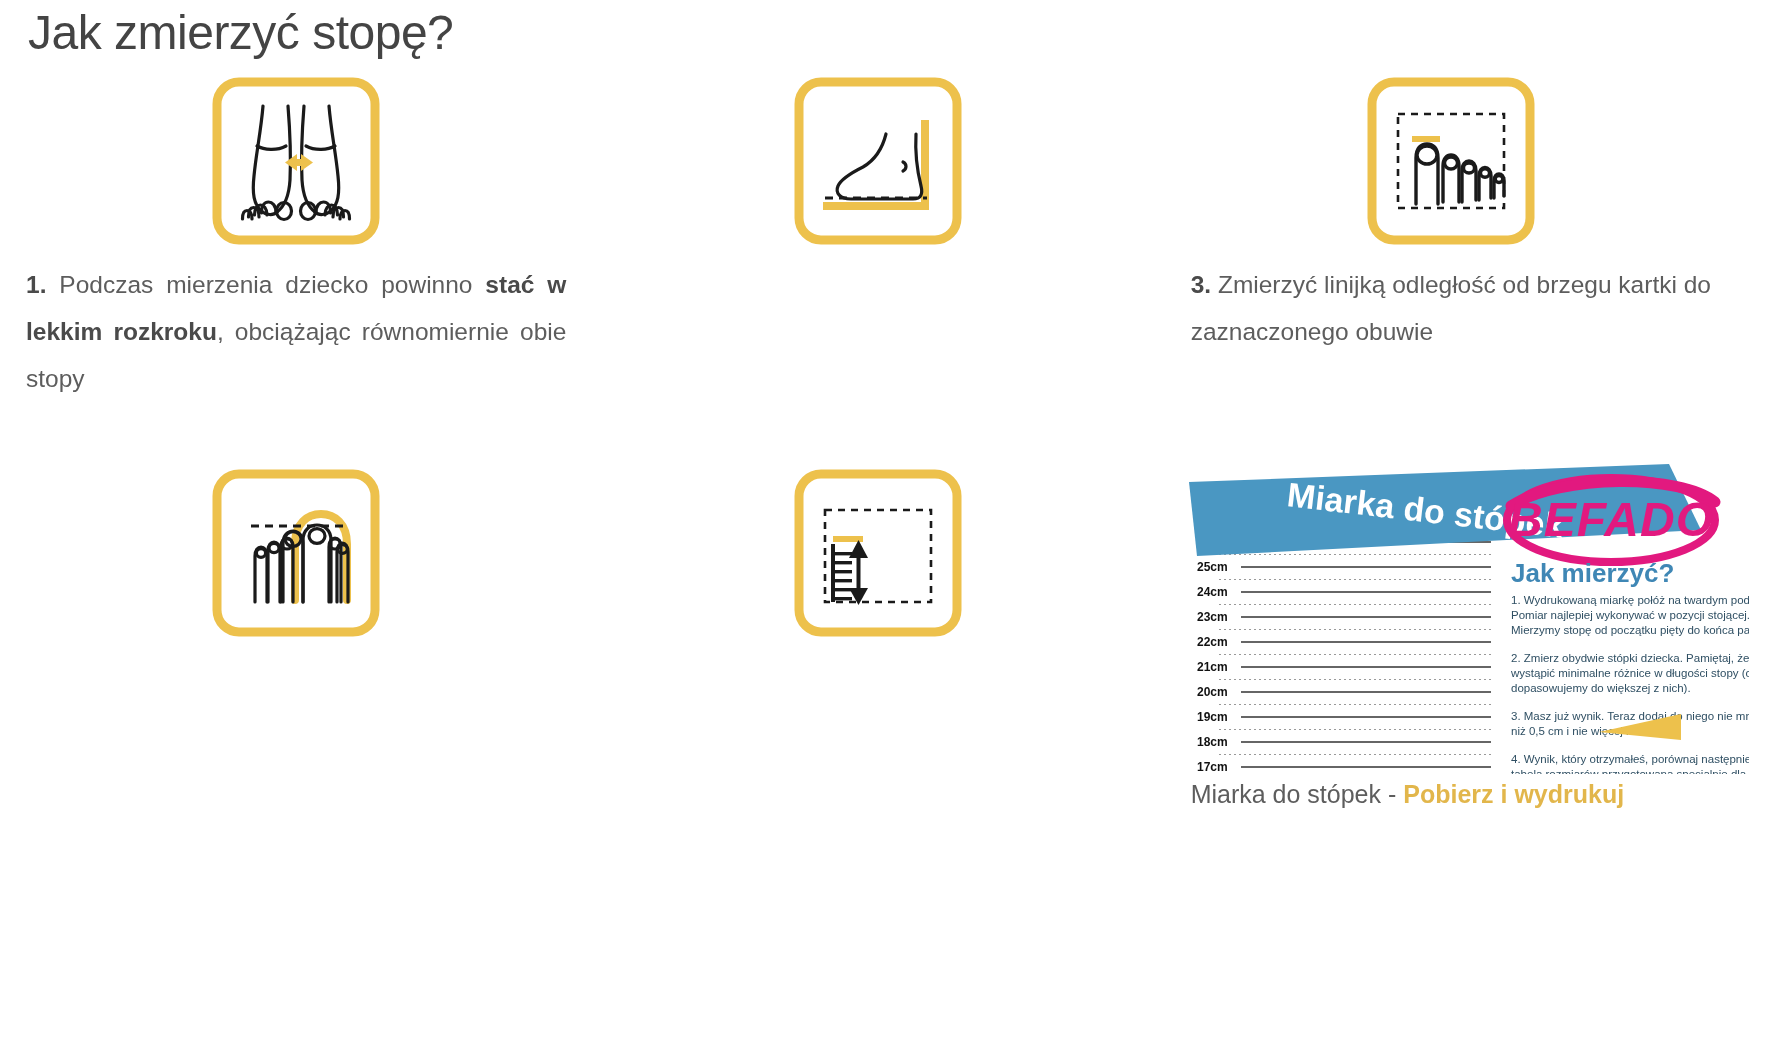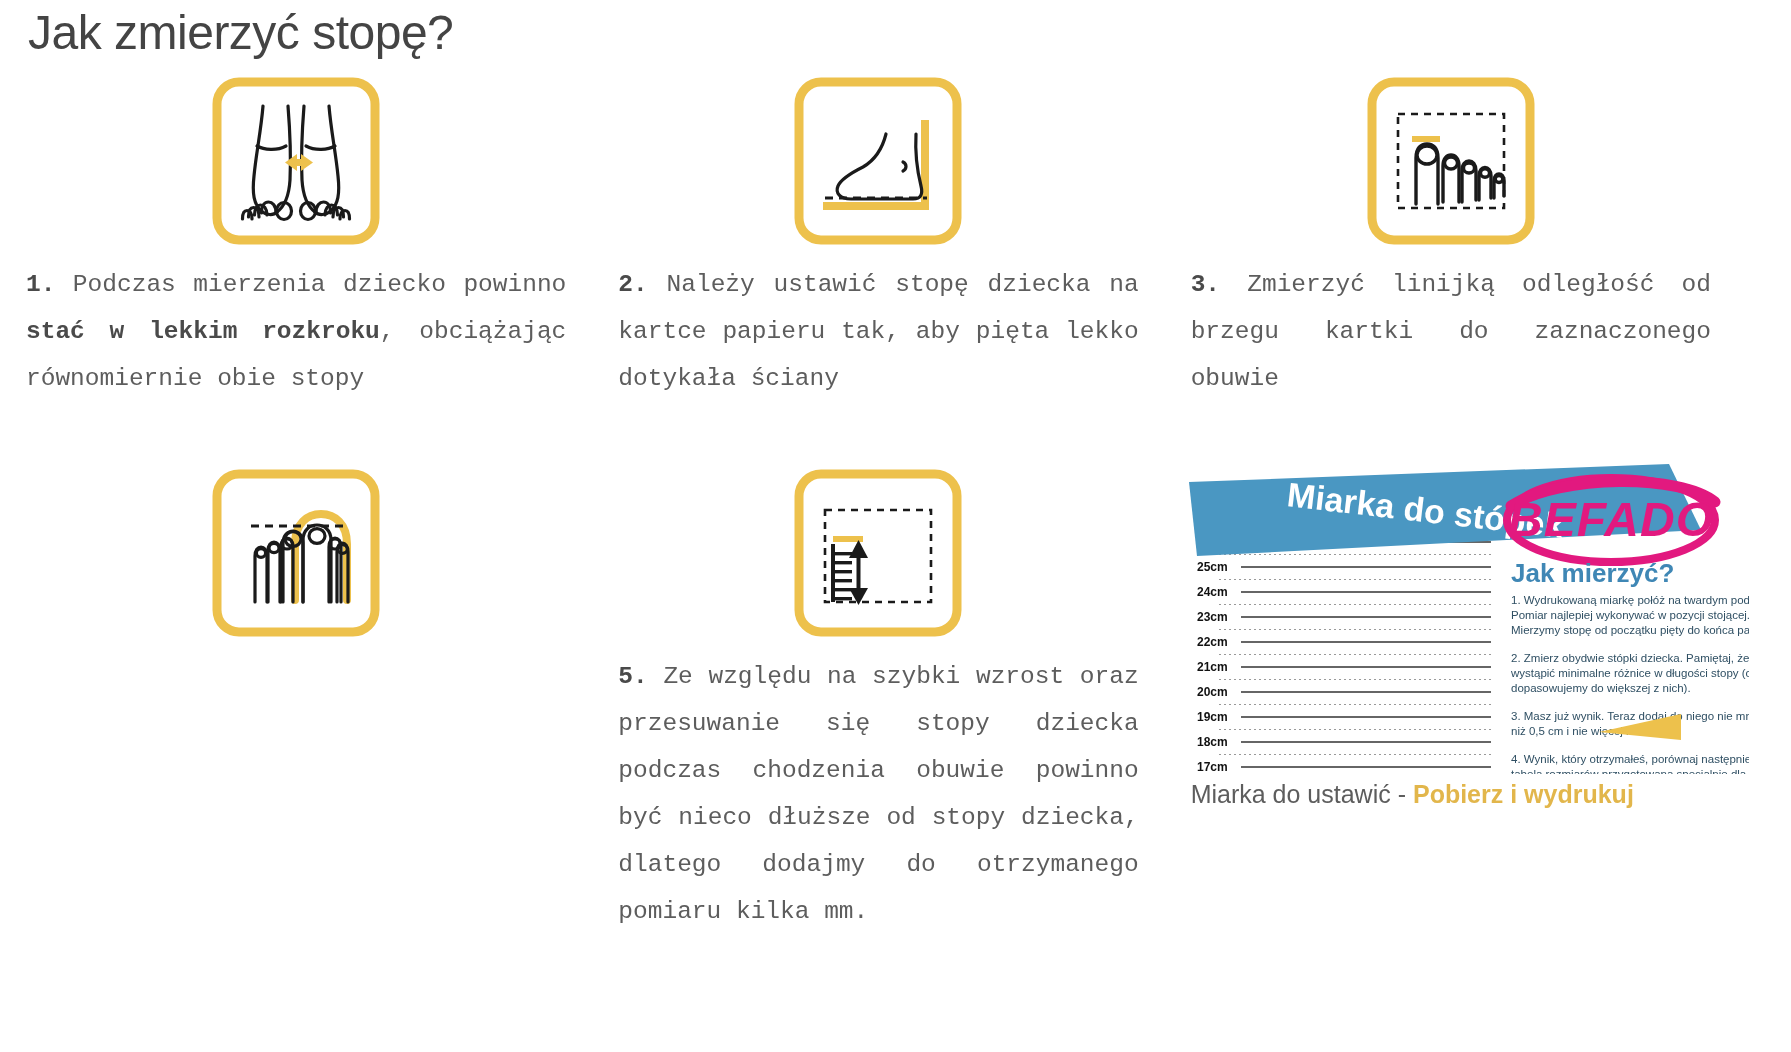--- a/index.html
+++ b/index.html
@@ -57,21 +57,20 @@
   .row2 .icon-wrap { padding-top: 6px; }
 
   .step-text {
     font-size: 24.5px;
     line-height: 47px;
     color: #5d5d5d;
     text-align: justify;
     text-justify: inter-word;
     margin: 0;
     padding: 0 2px;
-    font-family: Liberation Mono, monospace;
   }
   .step-text b, .step-text strong {
     color: #4a4a4a;
     font-weight: bold;
   }
   .step-num { font-weight: bold; color: #4a4a4a; }
 
   
   .row2 { margin-top: 60px; }
 
@@ -159,23 +158,20 @@
           <rect x="30" y="126" width="106" height="8" fill="#edc14c"></rect>
 
           <line x1="32" y1="122" x2="134" y2="122" stroke="#1a1a1a" stroke-width="3" stroke-dasharray="8 6"></line>
 
           <g fill="none" stroke="#1a1a1a" stroke-width="3.2" stroke-linecap="round" stroke-linejoin="round">
             <path d="M93 58 C89 74 82 84 70 91 C58 97 48 103 45 110 C42 117 47 123 58 123 L120 123 C128 123 130 118 128 110 C124 94 122 76 123 58"></path>
             <path d="M110 86 C114 88 114 93 110 95"></path>
           </g>
         </svg>
       </div>
-      <p class="step-text">
-        <span class="step-num">2.</span><span> Należy ustawić stopę dziecka na kartce papieru tak, aby pięta lekko dotykała ściany</span>
-      </p>
     </div>
 
     <div class="cell cell-3">
       <div class="icon-wrap">
         <svg class="icon-box" viewBox="0 0 170 170">
           <rect x="6" y="6" width="158" height="158" rx="22" ry="22" fill="#fff" stroke="#edc14c" stroke-width="9"></rect>
           <rect x="32" y="38" width="106" height="94" fill="none" stroke="#1a1a1a" stroke-width="2.6" stroke-dasharray="7 6"></rect>
           <rect x="46" y="60" width="28" height="6" fill="#edc14c"></rect>
           <g fill="none" stroke="#1a1a1a" stroke-width="3.4" stroke-linecap="round" stroke-linejoin="round">
             <path d="M50 128 L50 82 C50 72 55 68 61 68 C67 68 72 72 72 82 L72 128"></path>
@@ -246,23 +242,20 @@
             <rect x="42" y="129" width="17" height="3.4"></rect>
           </g>
 
           <g fill="#1a1a1a">
             <rect x="63.5" y="84" width="4" height="46"></rect>
             <polygon points="65.5,72 56,90 75,90"></polygon>
             <polygon points="65.5,137 56,120 75,120"></polygon>
           </g>
         </svg>
       </div>
-      <p class="step-text">
-        <span class="step-num">5.</span><span> Ze względu na szybki wzrost oraz przesuwanie się stopy dziecka podczas chodzenia obuwie powinno być nieco dłuższe od stopy dziecka, dlatego dodajmy do otrzymanego pomiaru kilka mm.</span>
-      </p>
     </div>
 
     <div class="cell cell-3">
       <div class="promo">
 
         <svg class="promo-graphic" viewBox="0 0 560 310">
           <rect x="0" y="0" width="560" height="310" fill="#ffffff"></rect>
 
           <g font-family="Liberation Sans, sans-serif">
             <g id="rulerRows">
@@ -325,18 +318,18 @@
               <text x="322" y="271">niż 0,5 cm i nie więcej niż 1 cm.</text>
               <text x="322" y="299">4. Wynik, który otrzymałeś, porównaj następnie z</text>
               <text x="322" y="314">tabelą rozmiarów przygotowaną specjalnie dla</text>
               <text x="322" y="329">konkretnego modelu obuwia.</text>
             </g>
 
           <polygon points="410,268 492,250 492,276" fill="#edc14c"></polygon>
         </svg>
 
         <div class="promo-caption">
-          <span>Miarka do ustawić - </span><a class="promo-link">Pobierz i wydrukuj</a>
+          <span>Miarka do stópek - </span><a class="promo-link">Pobierz i wydrukuj</a>
         </div>
       </div>
     </div>
   </div>
 </div>
 
 </body></html>

